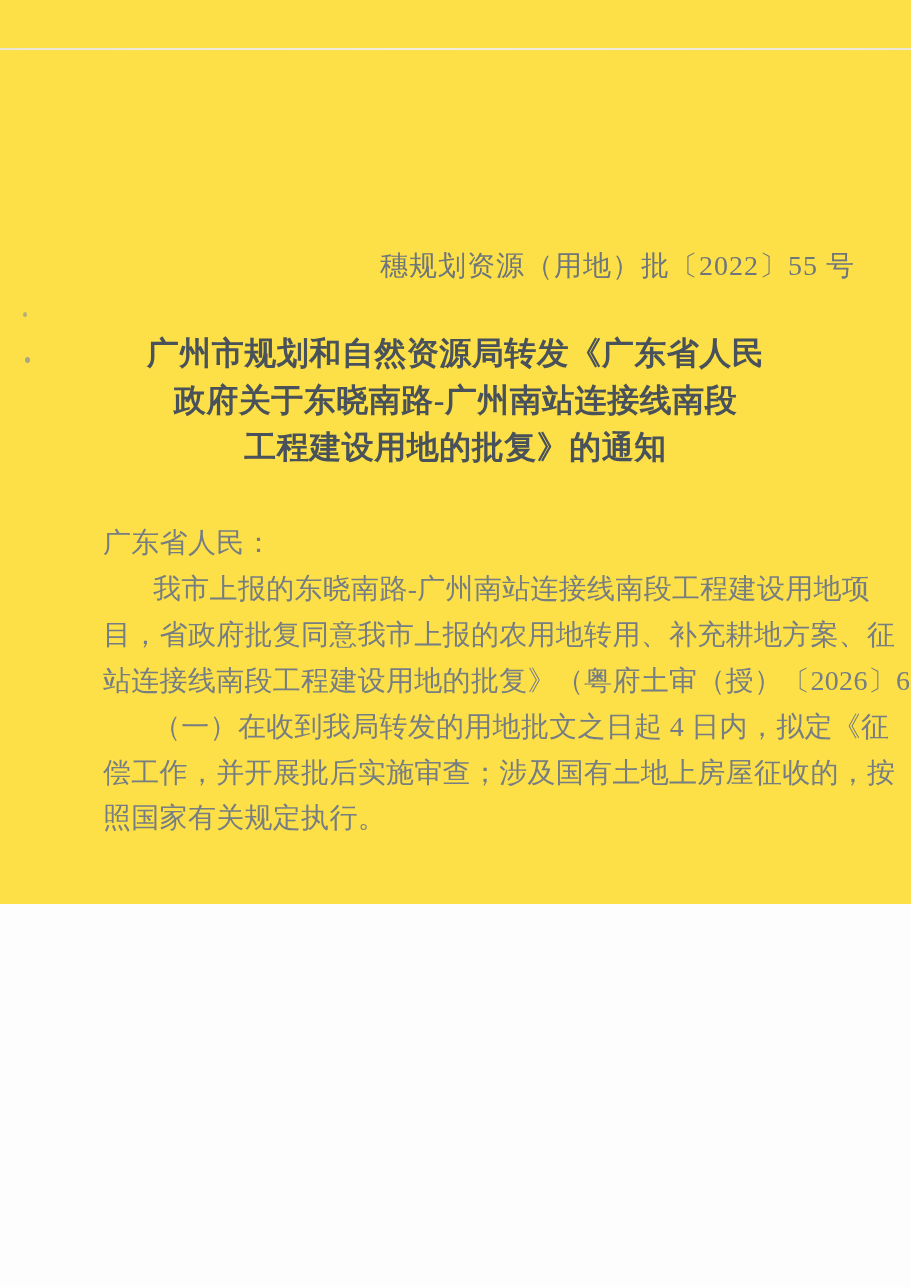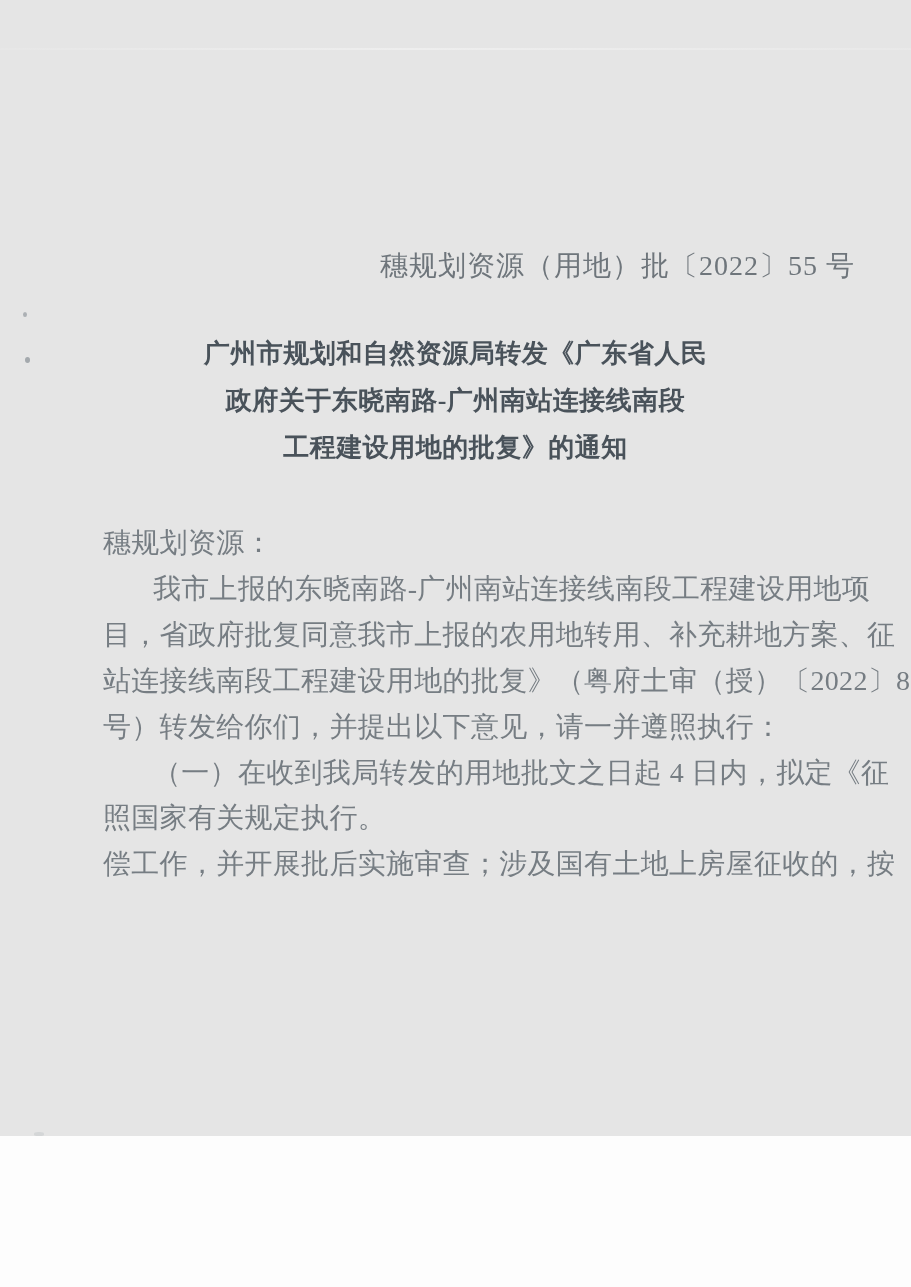--- a/index.html
+++ b/index.html
@@ -3,23 +3,23 @@
 <meta charset="utf-8">
 <style>
   html, body {
     margin: 0;
     padding: 0;
     background: #fdfdfd;
   }
   .page {
     position: relative;
     width: 911px;
-    height: 1136px;
+    height: 904px;
     margin: 0 auto;
-    background: #e5e5e5;
+    background: #fde047;
     overflow: hidden;
     font-family: "Liberation Serif", "DejaVu Serif", serif;
   }
   
   .scan-line {
     position: absolute;
     left: 0;
     top: 48px;
     width: 100%;
     height: 2px;
@@ -45,21 +45,21 @@
     color: #6e757b;
     white-space: nowrap;
   }
   .title-block {
     position: absolute;
     left: 0;
     right: 0;
     top: 330px;
     text-align: center;
     font-weight: bold;
-    font-size: 26px;
+    font-size: 32px;
     line-height: 47px;
     letter-spacing: 0.5px;
     color: #49525a;
   }
   .body-block {
     position: absolute;
     left: 103px;
     top: 520px;
     width: 760px;
     font-size: 28px;
@@ -86,23 +86,22 @@
 
   <div class="doc-number">穗规划资源（用地）批〔2022〕55 号</div>
 
   <div class="title-block">
     <div class="title-line">广州市规划和自然资源局转发《广东省人民</div>
     <div class="title-line">政府关于东晓南路-广州南站连接线南段</div>
     <div class="title-line">工程建设用地的批复》的通知</div>
   </div>
 
   <div class="body-block">
-    <div class="line">穗规划资源：</div>
+    <div class="line">广东省人民：</div>
     <div class="line indent">我市上报的东晓南路-广州南站连接线南段工程建设用地项</div>
     <div class="line">目，省政府批复同意我市上报的农用地转用、补充耕地方案、征</div>
-    <div class="line">站连接线南段工程建设用地的批复》（粤府土审（授）〔2022〕8</div>
-    <div class="line">号）转发给你们，并提出以下意见，请一并遵照执行：</div>
+    <div class="line">站连接线南段工程建设用地的批复》（粤府土审（授）〔2026〕6</div>
     <div class="line indent">（一）在收到我局转发的用地批文之日起 4 日内，拟定《征</div>
+    <div class="line">偿工作，并开展批后实施审查；涉及国有土地上房屋征收的，按</div>
     <div class="line">照国家有关规定执行。</div>
-    <div class="line">偿工作，并开展批后实施审查；涉及国有土地上房屋征收的，按</div>
   </div>
 
 </div>
 
 </body></html>

